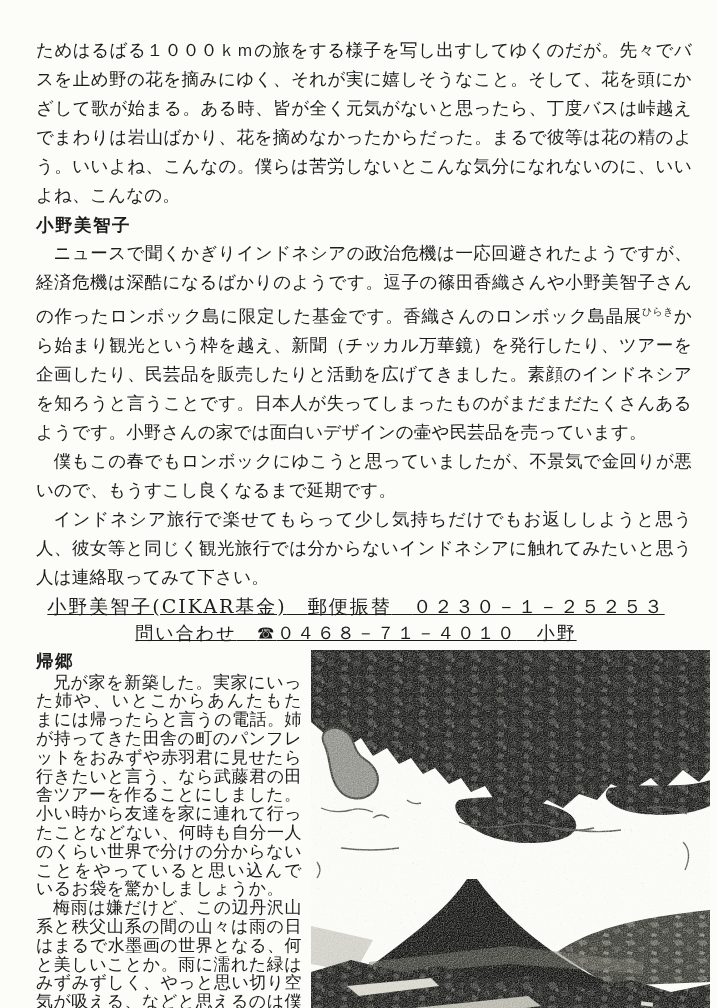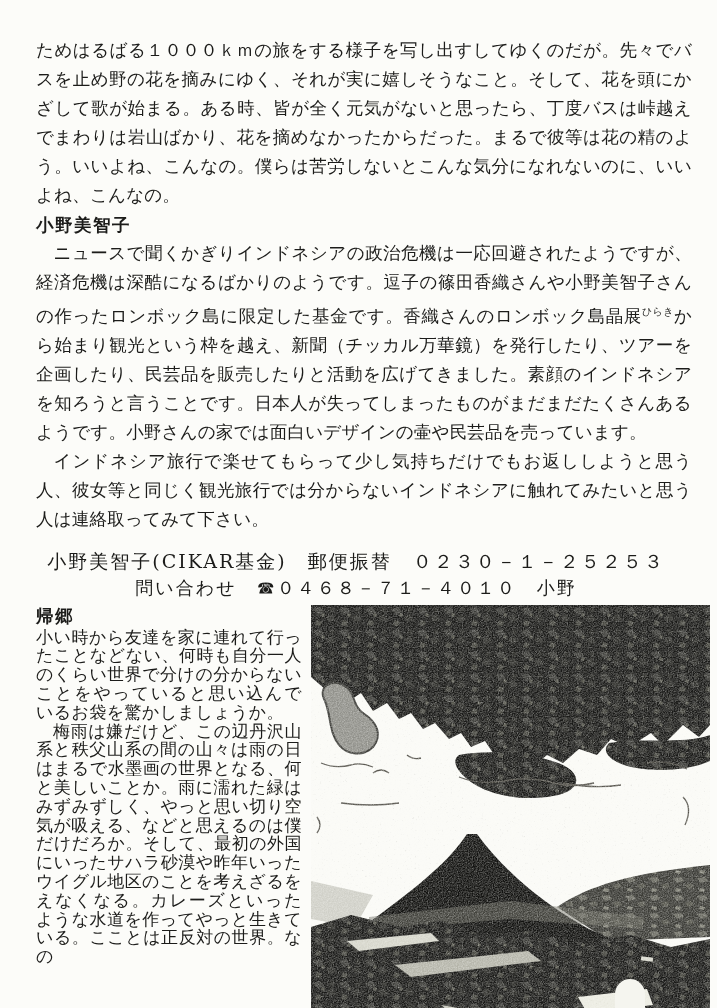--- a/index.html
+++ b/index.html
@@ -11,21 +11,21 @@
   .page { padding:36px 0 0 36px; }
   p { margin:0; }
   .main-text { width:656px; font-size:17.5px; line-height:29px; letter-spacing:0.2px; text-align:justify; }
   .indent { text-indent:1em; }
   .sec-heading {
     font-family:"DejaVu Sans","Liberation Sans",sans-serif;
     font-size:17.5px; font-weight:bold; letter-spacing:1.5px;
     margin:3px 0 2px 0;
   }
   .sup { font-size:10px; vertical-align:super; letter-spacing:0; }
-  .contact-block { width:640px; text-align:center; margin-top:15px; }
+  .contact-block { width:640px; text-align:center; margin-top:2px;text-decoration:underline; }
   .contact-line1 { font-size:19px; letter-spacing:2px; white-space:nowrap; }
   .contact-line2 { font-size:18px; letter-spacing:2px; white-space:nowrap; margin-top:1px; }
   .columns { display:flex; margin-top:5px; }
   .left-col {
     width:266px; margin-right:9px; flex:none;
     font-size:17px; line-height:18.8px; letter-spacing:0.4px; text-align:justify;
   }
   .left-col .sec-heading { margin:2px 0 2px 0; }
   .figure { position:relative; width:399px; height:505px; flex:none; }
   .figure svg { display:block; }
@@ -42,32 +42,34 @@
 <body>
 
 <div class="page">
 
   <p class="main-text">ためはるばる１０００ｋｍの旅をする様子を写し出すしてゆくのだが。先々でバスを止め野の花を摘みにゆく、それが実に嬉しそうなこと。そして、花を頭にかざして歌が始まる。ある時、皆が全く元気がないと思ったら、丁度バスは峠越えでまわりは岩山ばかり、花を摘めなかったからだった。まるで彼等は花の精のよう。いいよね、こんなの。僕らは苦労しないとこんな気分になれないのに、いいよね、こんなの。</p>
 
   <h2 class="sec-heading">小野美智子</h2>
 
   <p class="main-text indent"><span>ニュースで聞くかぎりインドネシアの政治危機は一応回避されたようですが、経済危機は深酷になるばかりのようです。逗子の篠田香織さんや小野美智子さんの作ったロンボック島に限定した基金です。香織さんのロンボック島晶展</span><span class="sup">ひらき</span><span>から始まり観光という枠を越え、新聞（チッカル万華鏡）を発行したり、ツアーを企画したり、民芸品を販売したりと活動を広げてきました。素顔のインドネシアを知ろうと言うことです。日本人が失ってしまったものがまだまだたくさんあるようです。小野さんの家では面白いデザインの壷や民芸品を売っています。</span></p>
 
+  <p class="main-text indent">僕もこの春でもロンボックにゆこうと思っていましたが、不景気で金回りが悪いので、もうすこし良くなるまで延期です。</p>
 
   <p class="main-text indent">インドネシア旅行で楽せてもらって少し気持ちだけでもお返ししようと思う人、彼女等と同じく観光旅行では分からないインドネシアに触れてみたいと思う人は連絡取ってみて下さい。</p>
 
   <div class="contact-block">
     <div class="contact-line1"><span>小野美智子(CIKAR基金)</span>　<span>郵便振替</span>　<span>０２３０－１－２５２５３</span></div>
     <div class="contact-line2"><span>問い合わせ</span>　<span>☎</span><span>０４６８－７１－４０１０</span>　<span>小野</span></div>
   </div>
 
   <div class="columns">
 
     <div class="left-col">
       <h2 class="sec-heading">帰郷</h2>
+      <p class="indent">兄が家を新築した。実家にいった姉や、いとこからあんたもたまには帰ったらと言うの電話。姉が持ってきた田舎の町のパンフレットをおみずや赤羽君に見せたら行きたいと言う、なら武藤君の田舎ツアーを作ることにしました。</p>
       <p>小い時から友達を家に連れて行ったことなどない、何時も自分一人のくらい世界で分けの分からないことをやっていると思い込んでいるお袋を驚かしましょうか。</p>
       <p class="indent">梅雨は嫌だけど、この辺丹沢山系と秩父山系の間の山々は雨の日はまるで水墨画の世界となる、何と美しいことか。雨に濡れた緑はみずみずしく、やっと思い切り空気が吸える、などと思えるのは僕だけだろか。そして、最初の外国にいったサハラ砂漠や昨年いったウイグル地区のことを考えざるをえなくなる。カレーズといったような水道を作ってやっと生きている。こことは正反対の世界。なの</p>
     </div>
 
     <div class="figure">
       <svg width="399" height="505" viewBox="0 0 399 505" xmlns="http://www.w3.org/2000/svg">
         <defs>
           <pattern id="inkA" width="26" height="22" patternUnits="userSpaceOnUse">
             <rect width="26" height="22" fill="#191917"></rect>
             <path d="M2,4 l7,-2 4,5 -6,3 z" fill="#3c3c38"></path>

